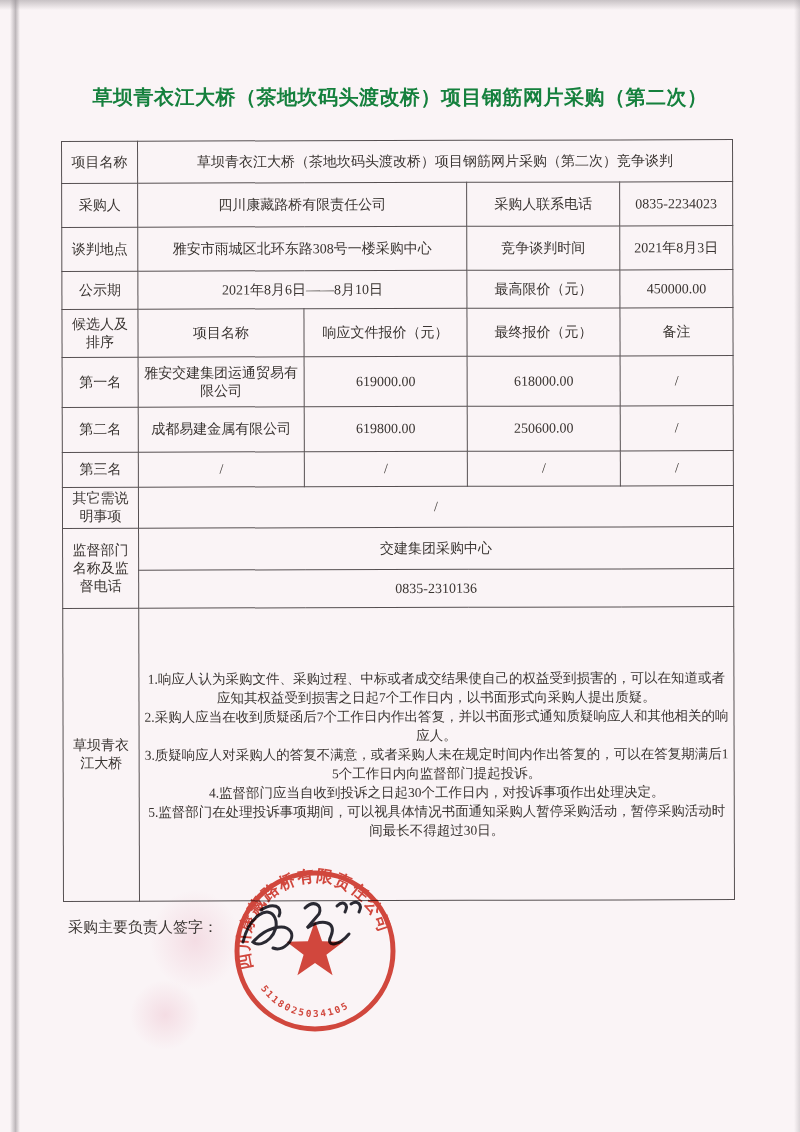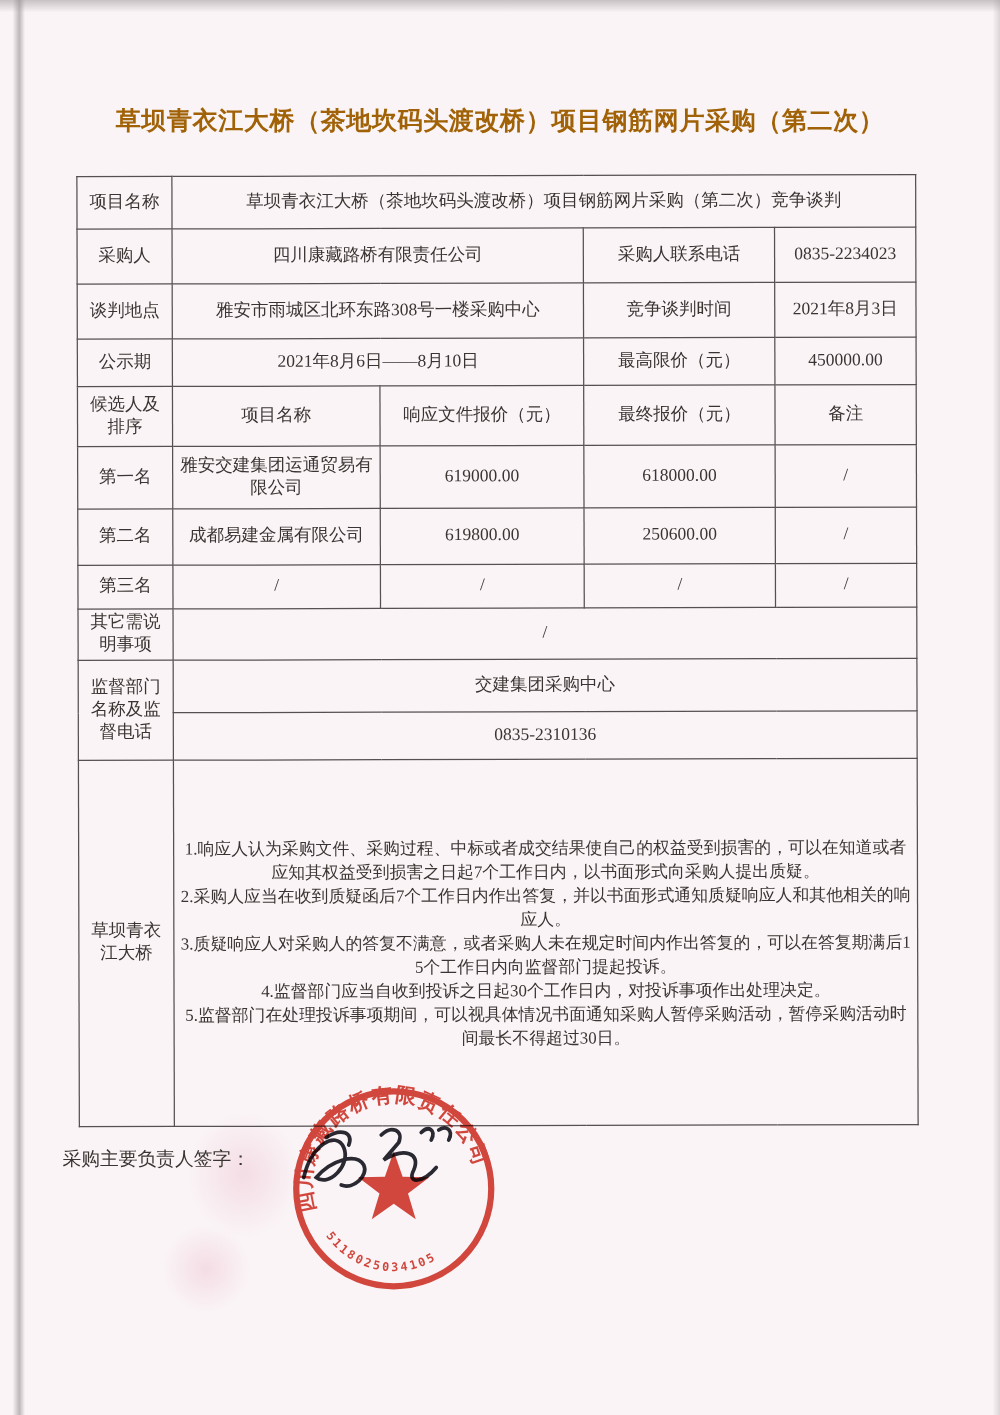--- a/index.html
+++ b/index.html
@@ -28,41 +28,41 @@
     position:absolute;right:0;top:0;width:6px;height:1132px;
     background:linear-gradient(270deg, rgba(160,154,158,.35), rgba(250,244,246,0));
   }
   .blotch{
     position:absolute;border-radius:50%;
     background:radial-gradient(closest-side, rgba(228,160,180,.28), rgba(228,160,180,0));
   }
   .doc-title{
     position:absolute;left:0;top:84px;width:800px;
     text-align:center;font-weight:bold;font-size:20px;line-height:26px;
-    letter-spacing:.5px;color:#a16207;
+    letter-spacing:.5px;color:#15803d;
   }
   table.result{
     position:absolute;left:62px;top:140px;
     width:671px;border-collapse:collapse;table-layout:fixed;
     font-size:14px;color:#3a3532;
     transform:rotate(-0.15deg);
   }
   table.result td{
     border:1.6px solid #565052;
     padding:2px 4px;
     text-align:center;vertical-align:middle;
     line-height:18px;
     word-break:break-all;
   }
   td.lab{ text-align:left;padding-left:5px;line-height:17px; }
   td.left{ text-align:left;padding-left:8px; }
   td.notes-cell{ text-align:left;padding:10px 12px;vertical-align:middle; }
   .notes-text p{ margin:0;font-size:13.5px;line-height:19px; }
   .sign-line{
-    position:absolute;left:50px;top:918px;font-size:15px;color:#3a3532;
+    position:absolute;left:68px;top:918px;font-size:15px;color:#3a3532;
   }
   .seal{
     position:absolute;left:227px;top:863px;width:176px;height:176px;
     mix-blend-mode:multiply;opacity:.92;
   }
   .signature{
     position:absolute;left:233px;top:890px;width:160px;height:90px;
     mix-blend-mode:multiply;
   }
 </style>

